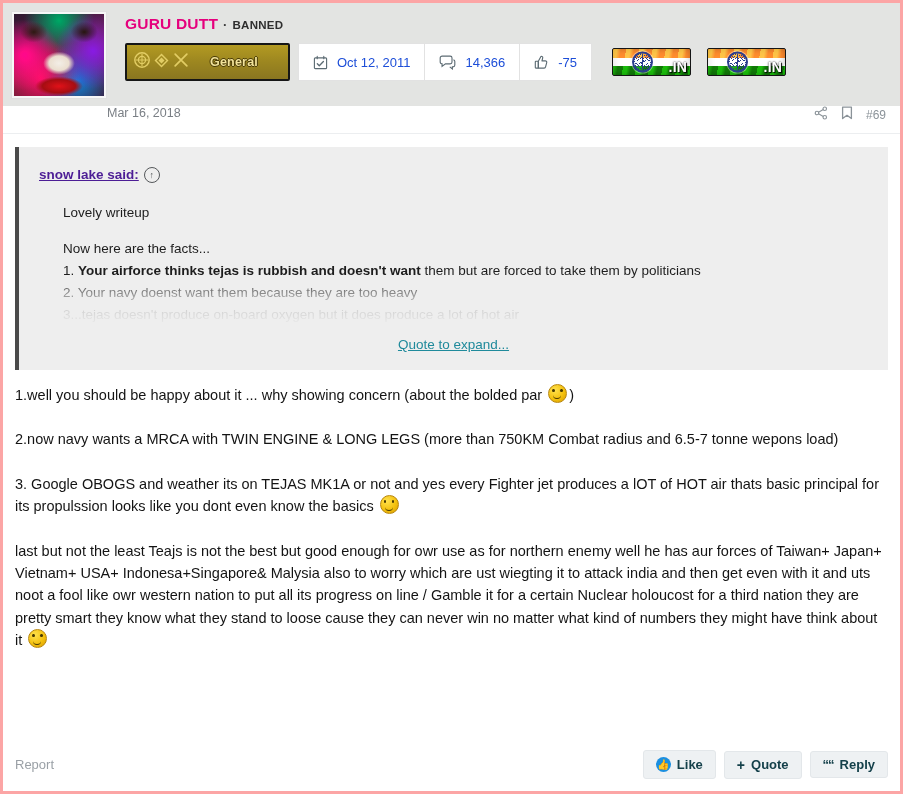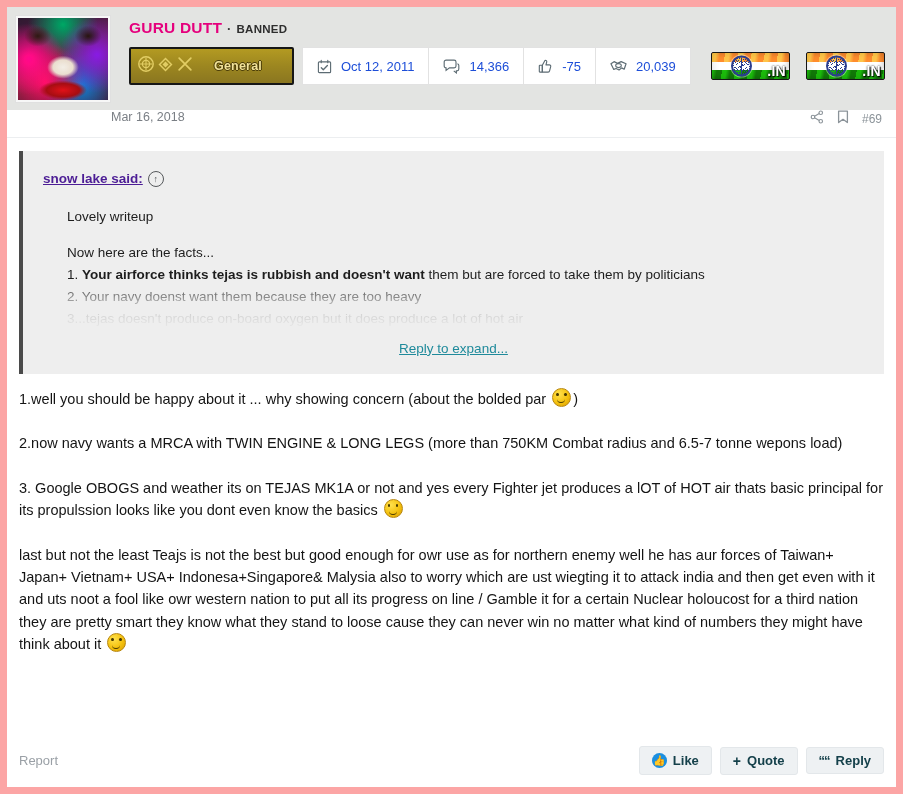--- a/index.html
+++ b/index.html
@@ -7,21 +7,21 @@
     width:903px;height:794px;overflow:hidden;
     background:#ffffff;
     font-family:"Liberation Sans","DejaVu Sans",sans-serif;
     color:#141414;
     -webkit-font-smoothing:antialiased;
   }
   .post{
     width:903px;height:794px;
     box-sizing:border-box;
     background:#ffffff;
-    border:7px solid #fca5a5;
+    border:3px solid #fca5a5;
     display:flex;flex-direction:column;
     position:relative;
   }
 
   
   .post-header{
     background:#e3e4e2;
     display:flex;
     padding:8px 8px 0 8px;
     box-sizing:border-box;
@@ -320,29 +320,20 @@
           <div class="stat">
             <span class="si">
               <svg width="15" height="15" viewBox="0 0 16 16">
                 <path d="M4.6 14 L4.6 6.6 L7.4 1.6 a1.3 1.3 0 0 1 1.9 1.5 L8.5 6.3 h3.6 a1.5 1.5 0 0 1 1.45 1.9 l-1.2 4.5 A1.6 1.6 0 0 1 10.8 14 z" fill="none" stroke="#5c6b73" stroke-width="1.2" stroke-linejoin="round"></path>
                 <rect x="1.4" y="6.6" width="3.2" height="7.4" rx=".6" fill="none" stroke="#5c6b73" stroke-width="1.2"></rect>
               </svg>
             </span>
             <span class="sv">-75</span>
           </div>
 
-          <div class="stat">
-            <span class="si">
-              <svg width="17" height="14" viewBox="0 0 18 14">
-                <path d="M1 4.6 L4.3 2.4 L8 4.2 L11.8 2.4 L17 4.6 L15 10.4 L12.4 9 L9.6 11.2 L6.4 9.6 L4 10.6 Z" fill="none" stroke="#5c6b73" stroke-width="1.25" stroke-linejoin="round"></path>
-                <ellipse cx="9" cy="6.6" rx="3" ry="2.1" fill="none" stroke="#5c6b73" stroke-width="1.1"></ellipse>
-              </svg>
-            </span>
-            <span class="sv">20,039</span>
-          </div>
 
         </div>
 
         <div class="flags">
           <div class="flag">
             <div class="wave"></div>
             <div class="chakra"></div>
             <span class="tld">.IN</span>
           </div>
           <div class="flag">
@@ -387,21 +378,21 @@
       <div class="q-inner">
         <p>Lovely writeup</p>
         <p class="tight">Now here are the facts...</p>
         <p class="tight"><span>1. </span><b>Your airforce thinks tejas is rubbish and doesn't want</b><span> them but are forced to take them by politicians</span></p>
         <p class="tight">2. Your navy doenst want them because they are too heavy</p>
         <p class="tight">3...tejas doesn't produce on-board oxygen but it does produce a lot of hot air</p>
         <div class="q-fade"></div>
       </div>
 
       <div class="expand-row">
-        <span class="expand-link">Reply to expand...</span>
+        <span class="expand-link">Quote to expand...</span>
       </div>
     </blockquote>
 
     <p class="body-p"><span>1.well you should be happy about it ... why showing concern (about the bolded par </span><span class="emoji"></span><span>)</span></p>
 
     <p class="body-p">2.now navy wants a MRCA with TWIN ENGINE &amp; LONG LEGS (more than 750KM Combat radius and 6.5-7 tonne wepons load)</p>
 
     <p class="body-p"><span>3. Google OBOGS and weather its on TEJAS MK1A or not and yes every Fighter jet produces a lOT of HOT air thats basic principal for its propulssion looks like you dont even know the basics </span><span class="emoji"></span></p>
 
     <p class="body-p"><span>last but not the least Teajs is not the best but good enough for owr use as for northern enemy well he has aur forces of Taiwan+ Japan+ Vietnam+ USA+ Indonesa+Singapore&amp; Malysia also to worry which are ust wiegting it to attack india and then get even with it and uts noot a fool like owr western nation to put all its progress on line / Gamble it for a certain Nuclear holoucost for a third nation they are pretty smart they know what they stand to loose cause they can never win no matter what kind of numbers they might have think about it </span><span class="emoji"></span></p>

